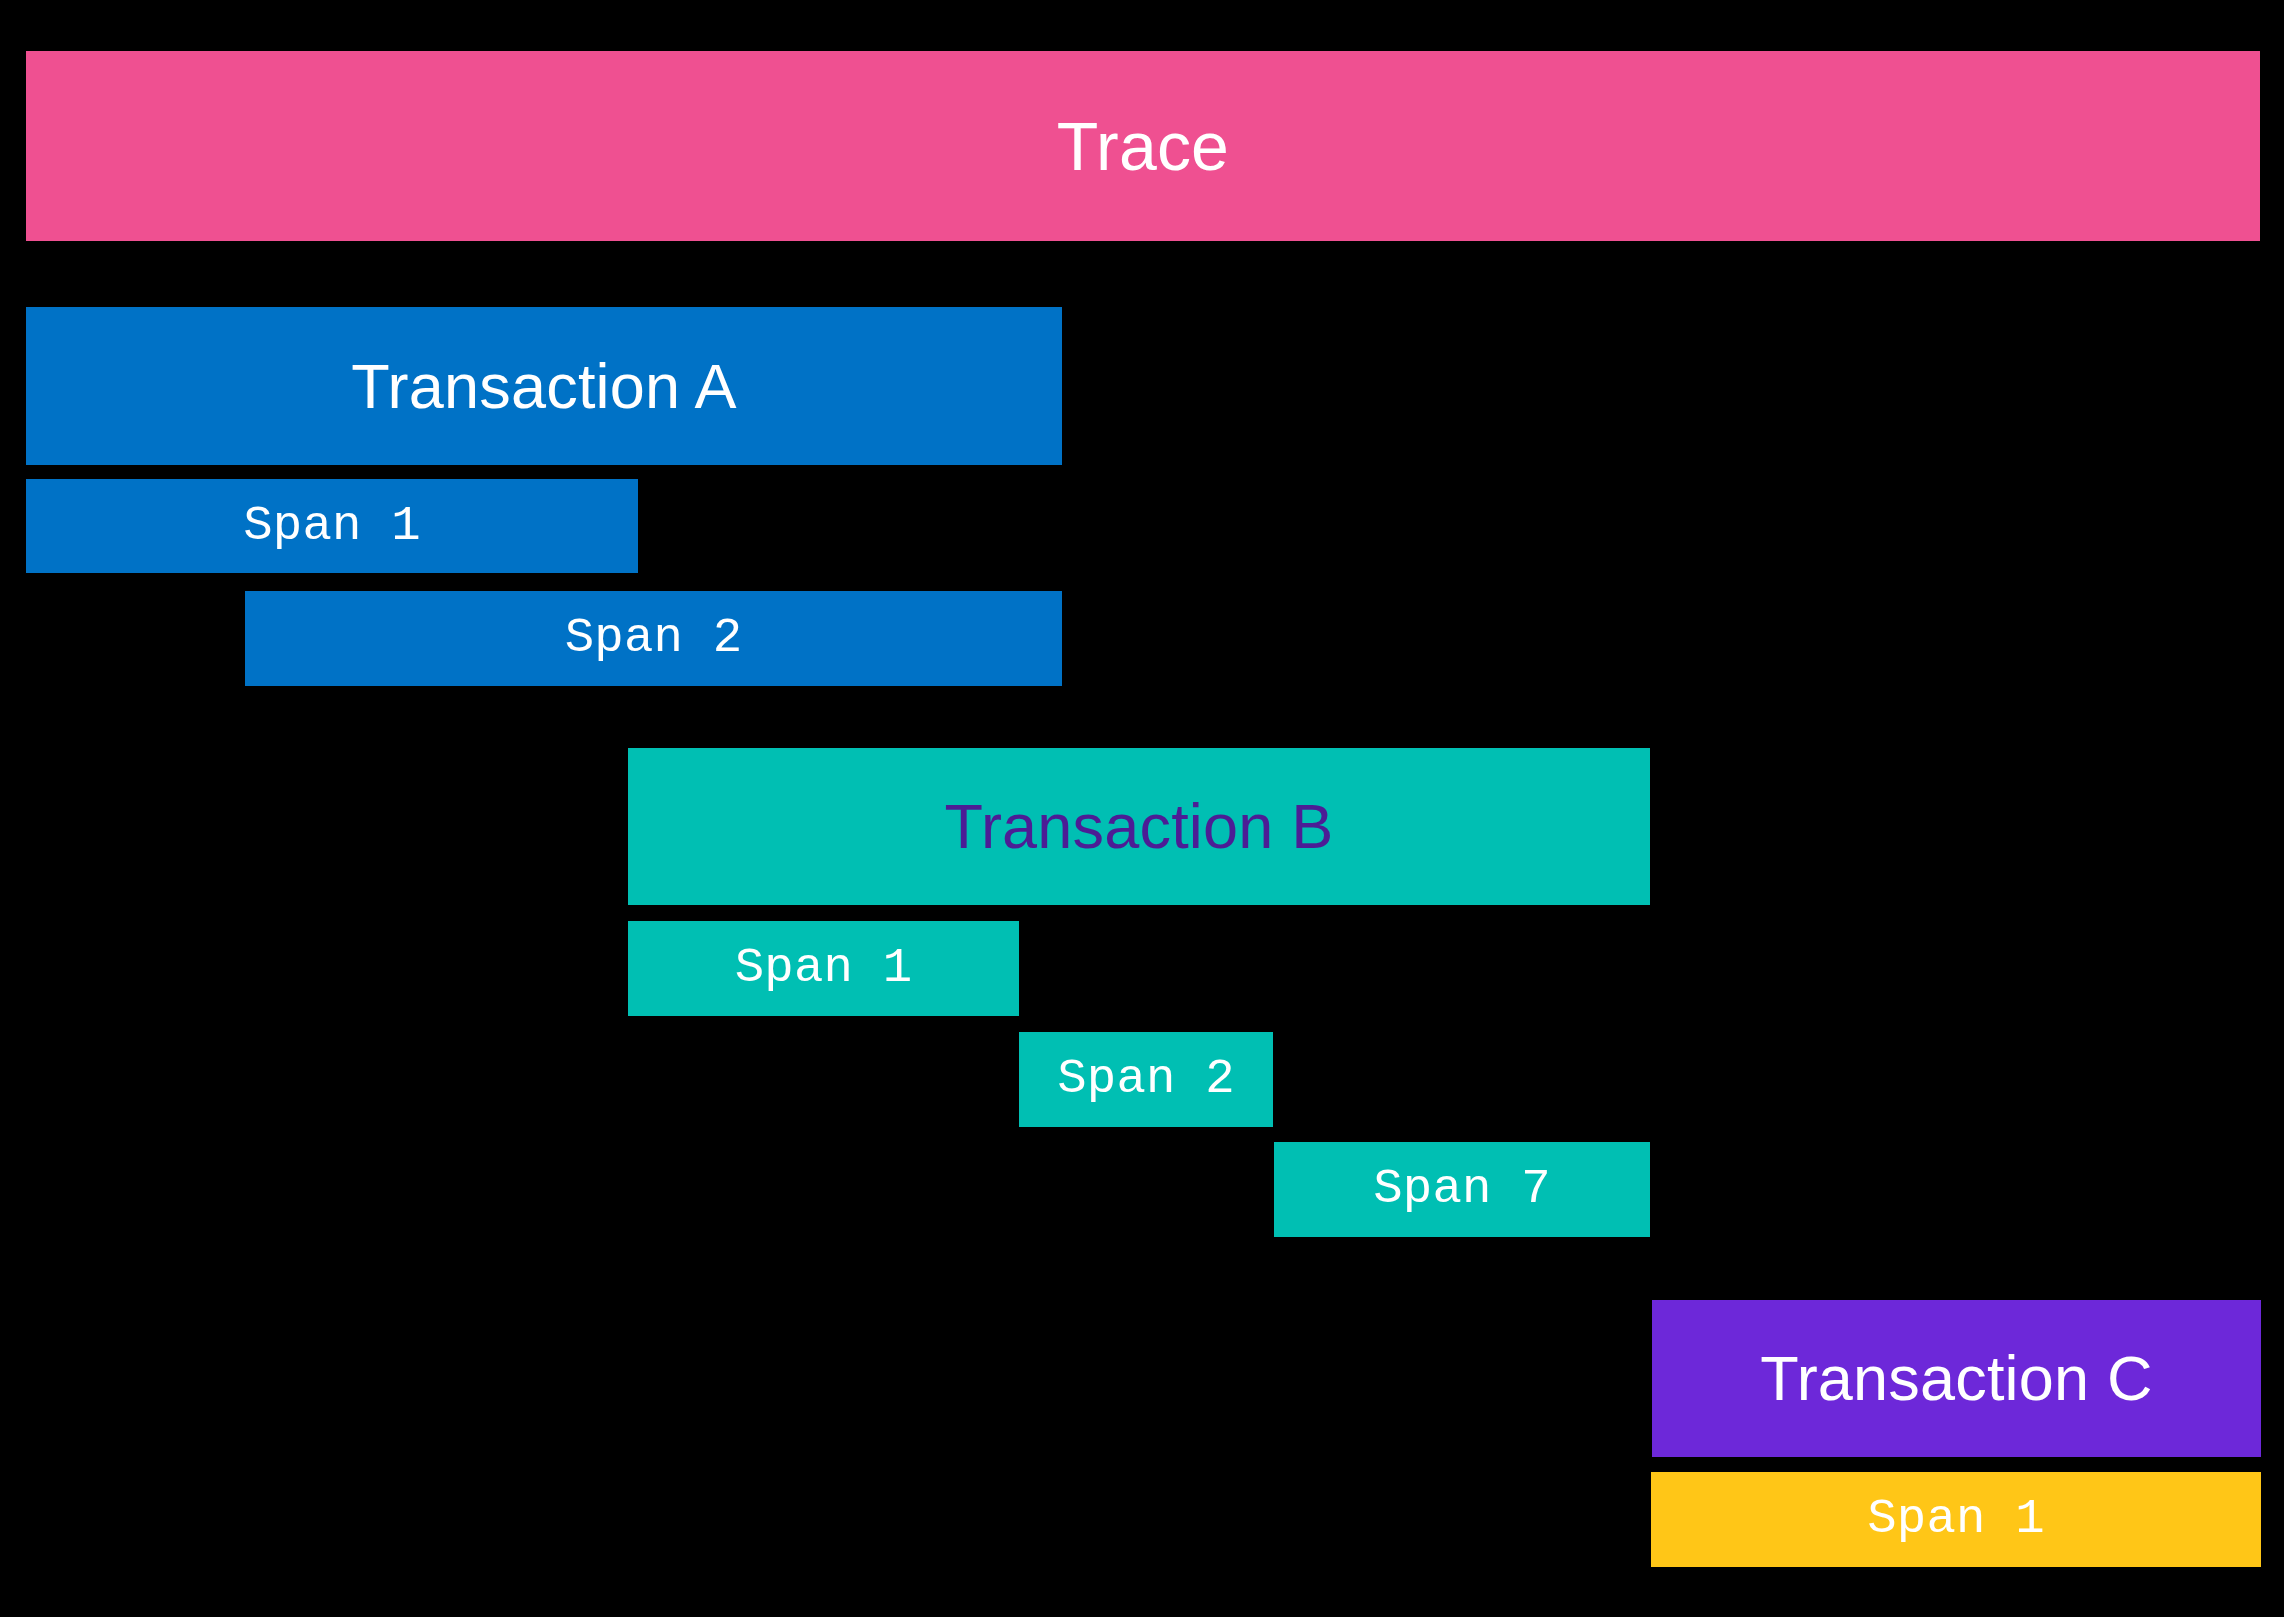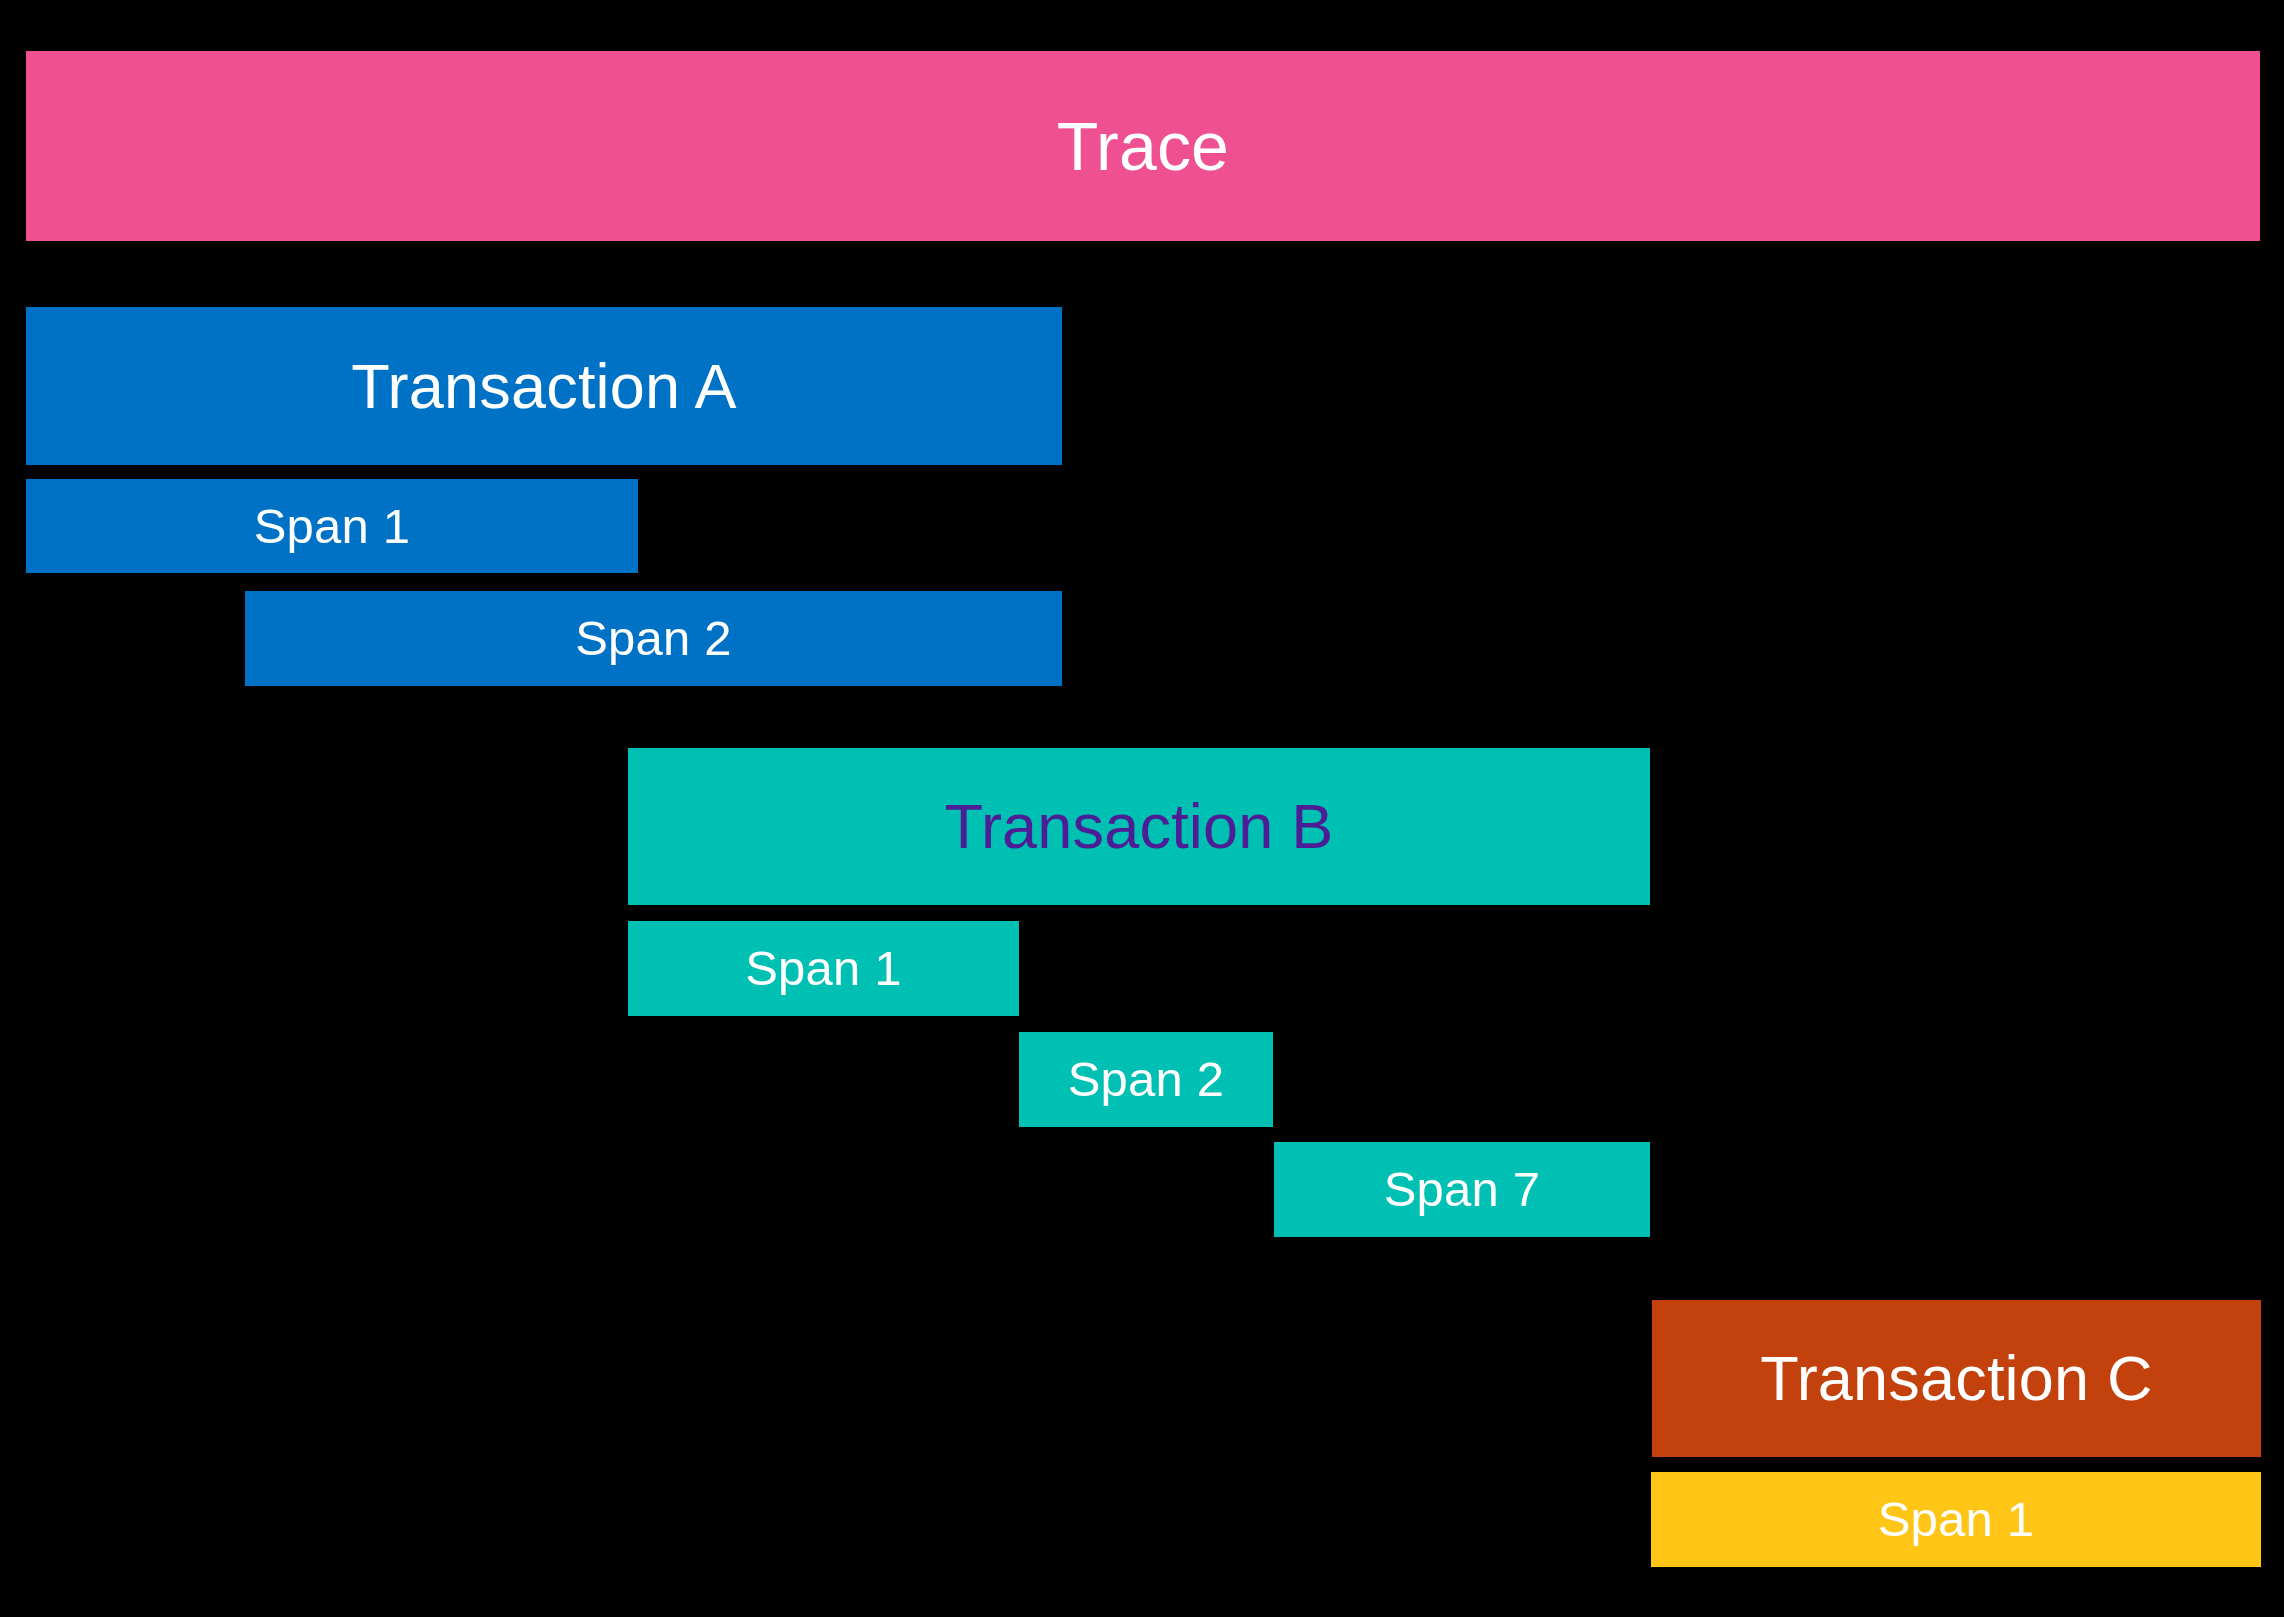--- a/index.html
+++ b/index.html
@@ -27,21 +27,21 @@
     white-space: nowrap;
     user-select: none;
   }
   .bar-label {
     color: #ffffff;
     font-weight: 400;
     letter-spacing: 0.2px;
   }
   .tier-trace   { font-size: 68px; }
   .tier-txn     { font-size: 63px; }
-  .tier-span    { font-size: 49px; }
+  .tier-span    { font-size: 49px; font-family: Liberation Mono, monospace; }
 </style>
 </head>
 <body>
 
 <div id="canvas" style="background: rgb(0, 0, 0);">
     <div class="bar" style="left: 26px; top: 51px; width: 2234px; height: 190px; background: rgb(239, 80, 145);">
       <span class="bar-label tier-trace" style="color: rgb(255, 255, 255);">Trace</span>
     </div>
     <div class="bar" style="left: 26px; top: 307px; width: 1036px; height: 158px; background: rgb(0, 114, 198);">
       <span class="bar-label tier-txn" style="color: rgb(255, 255, 255);">Transaction A</span>
@@ -57,20 +57,20 @@
     </div>
     <div class="bar" style="left: 628px; top: 921px; width: 391px; height: 95px; background: rgb(0, 191, 179);">
       <span class="bar-label tier-span" style="color: rgb(255, 255, 255);">Span 1</span>
     </div>
     <div class="bar" style="left: 1019px; top: 1032px; width: 254px; height: 95px; background: rgb(0, 191, 179);">
       <span class="bar-label tier-span" style="color: rgb(255, 255, 255);">Span 2</span>
     </div>
     <div class="bar" style="left: 1274px; top: 1142px; width: 376px; height: 95px; background: rgb(0, 191, 179);">
       <span class="bar-label tier-span" style="color: rgb(255, 255, 255);">Span 7</span>
     </div>
-    <div class="bar" style="left: 1652px; top: 1300px; width: 609px; height: 157px; background: #c2410c;">
+    <div class="bar" style="left: 1652px; top: 1300px; width: 609px; height: 157px; background: #6d28d9;">
       <span class="bar-label tier-txn" style="color: rgb(255, 255, 255);">Transaction C</span>
     </div>
     <div class="bar" style="left: 1651px; top: 1472px; width: 610px; height: 95px; background: rgb(255, 198, 23);">
       <span class="bar-label tier-span" style="color: rgb(255, 255, 255);">Span 1</span>
     </div>
   </div>
 
 
 </body></html>

